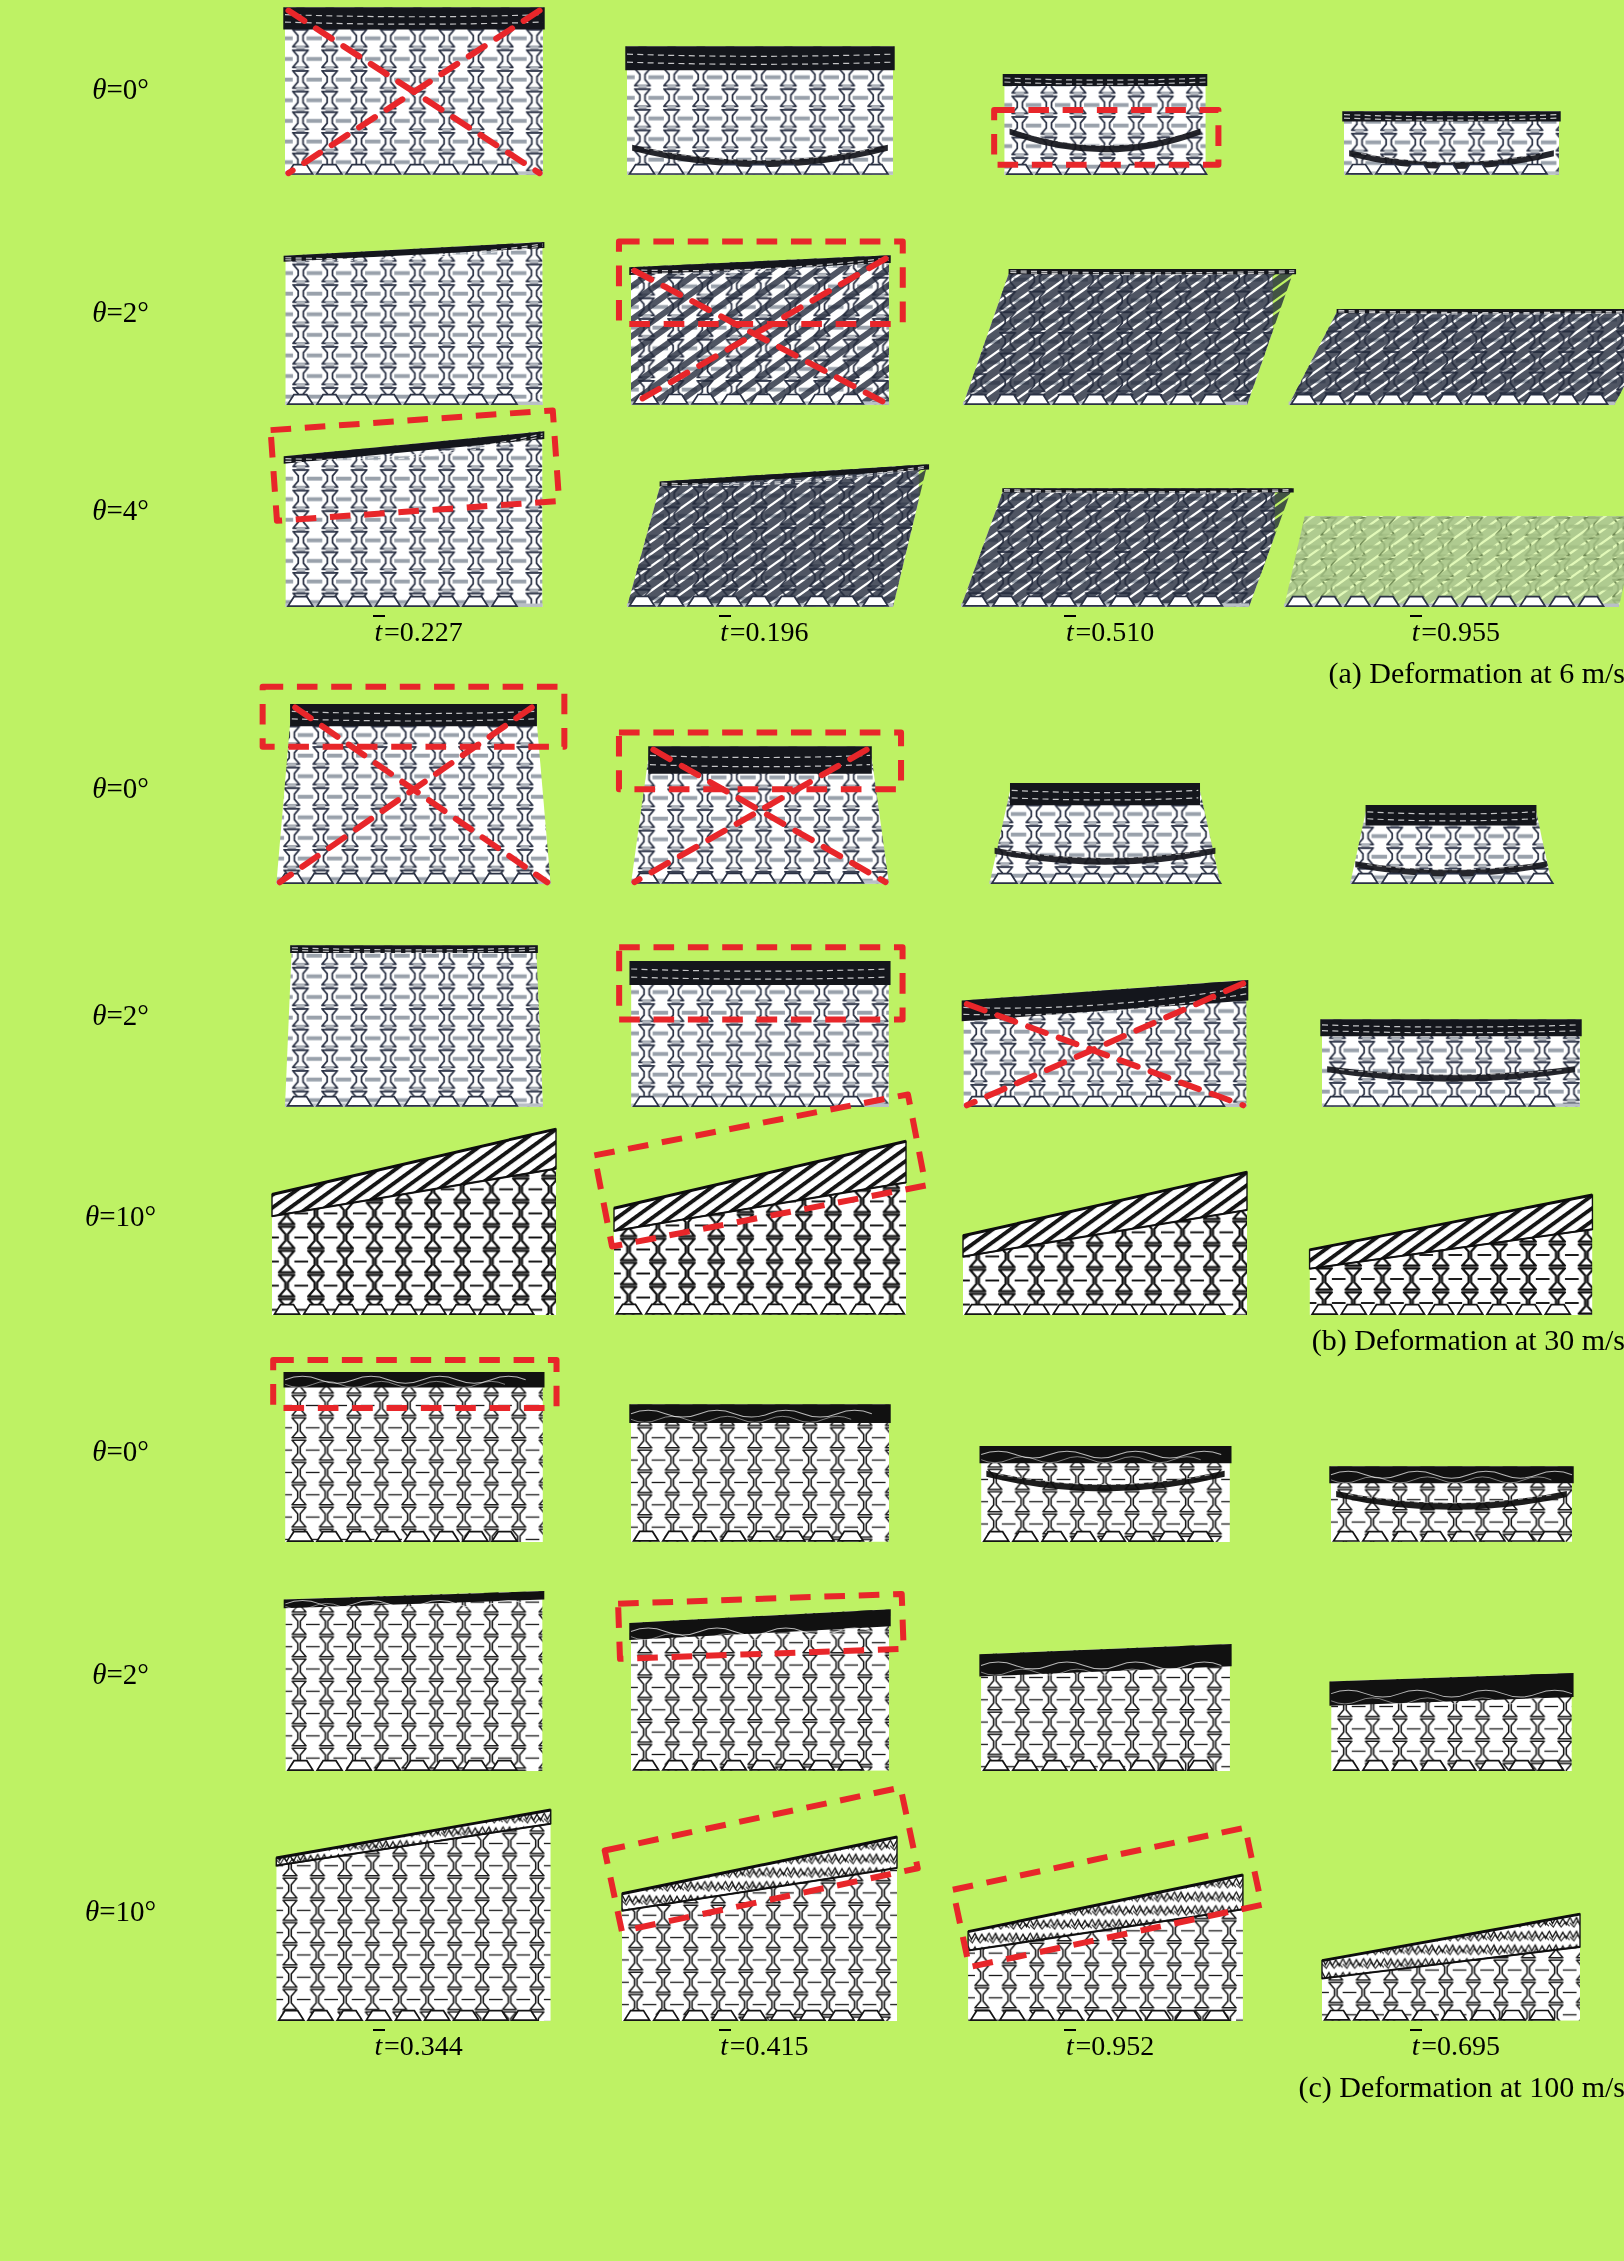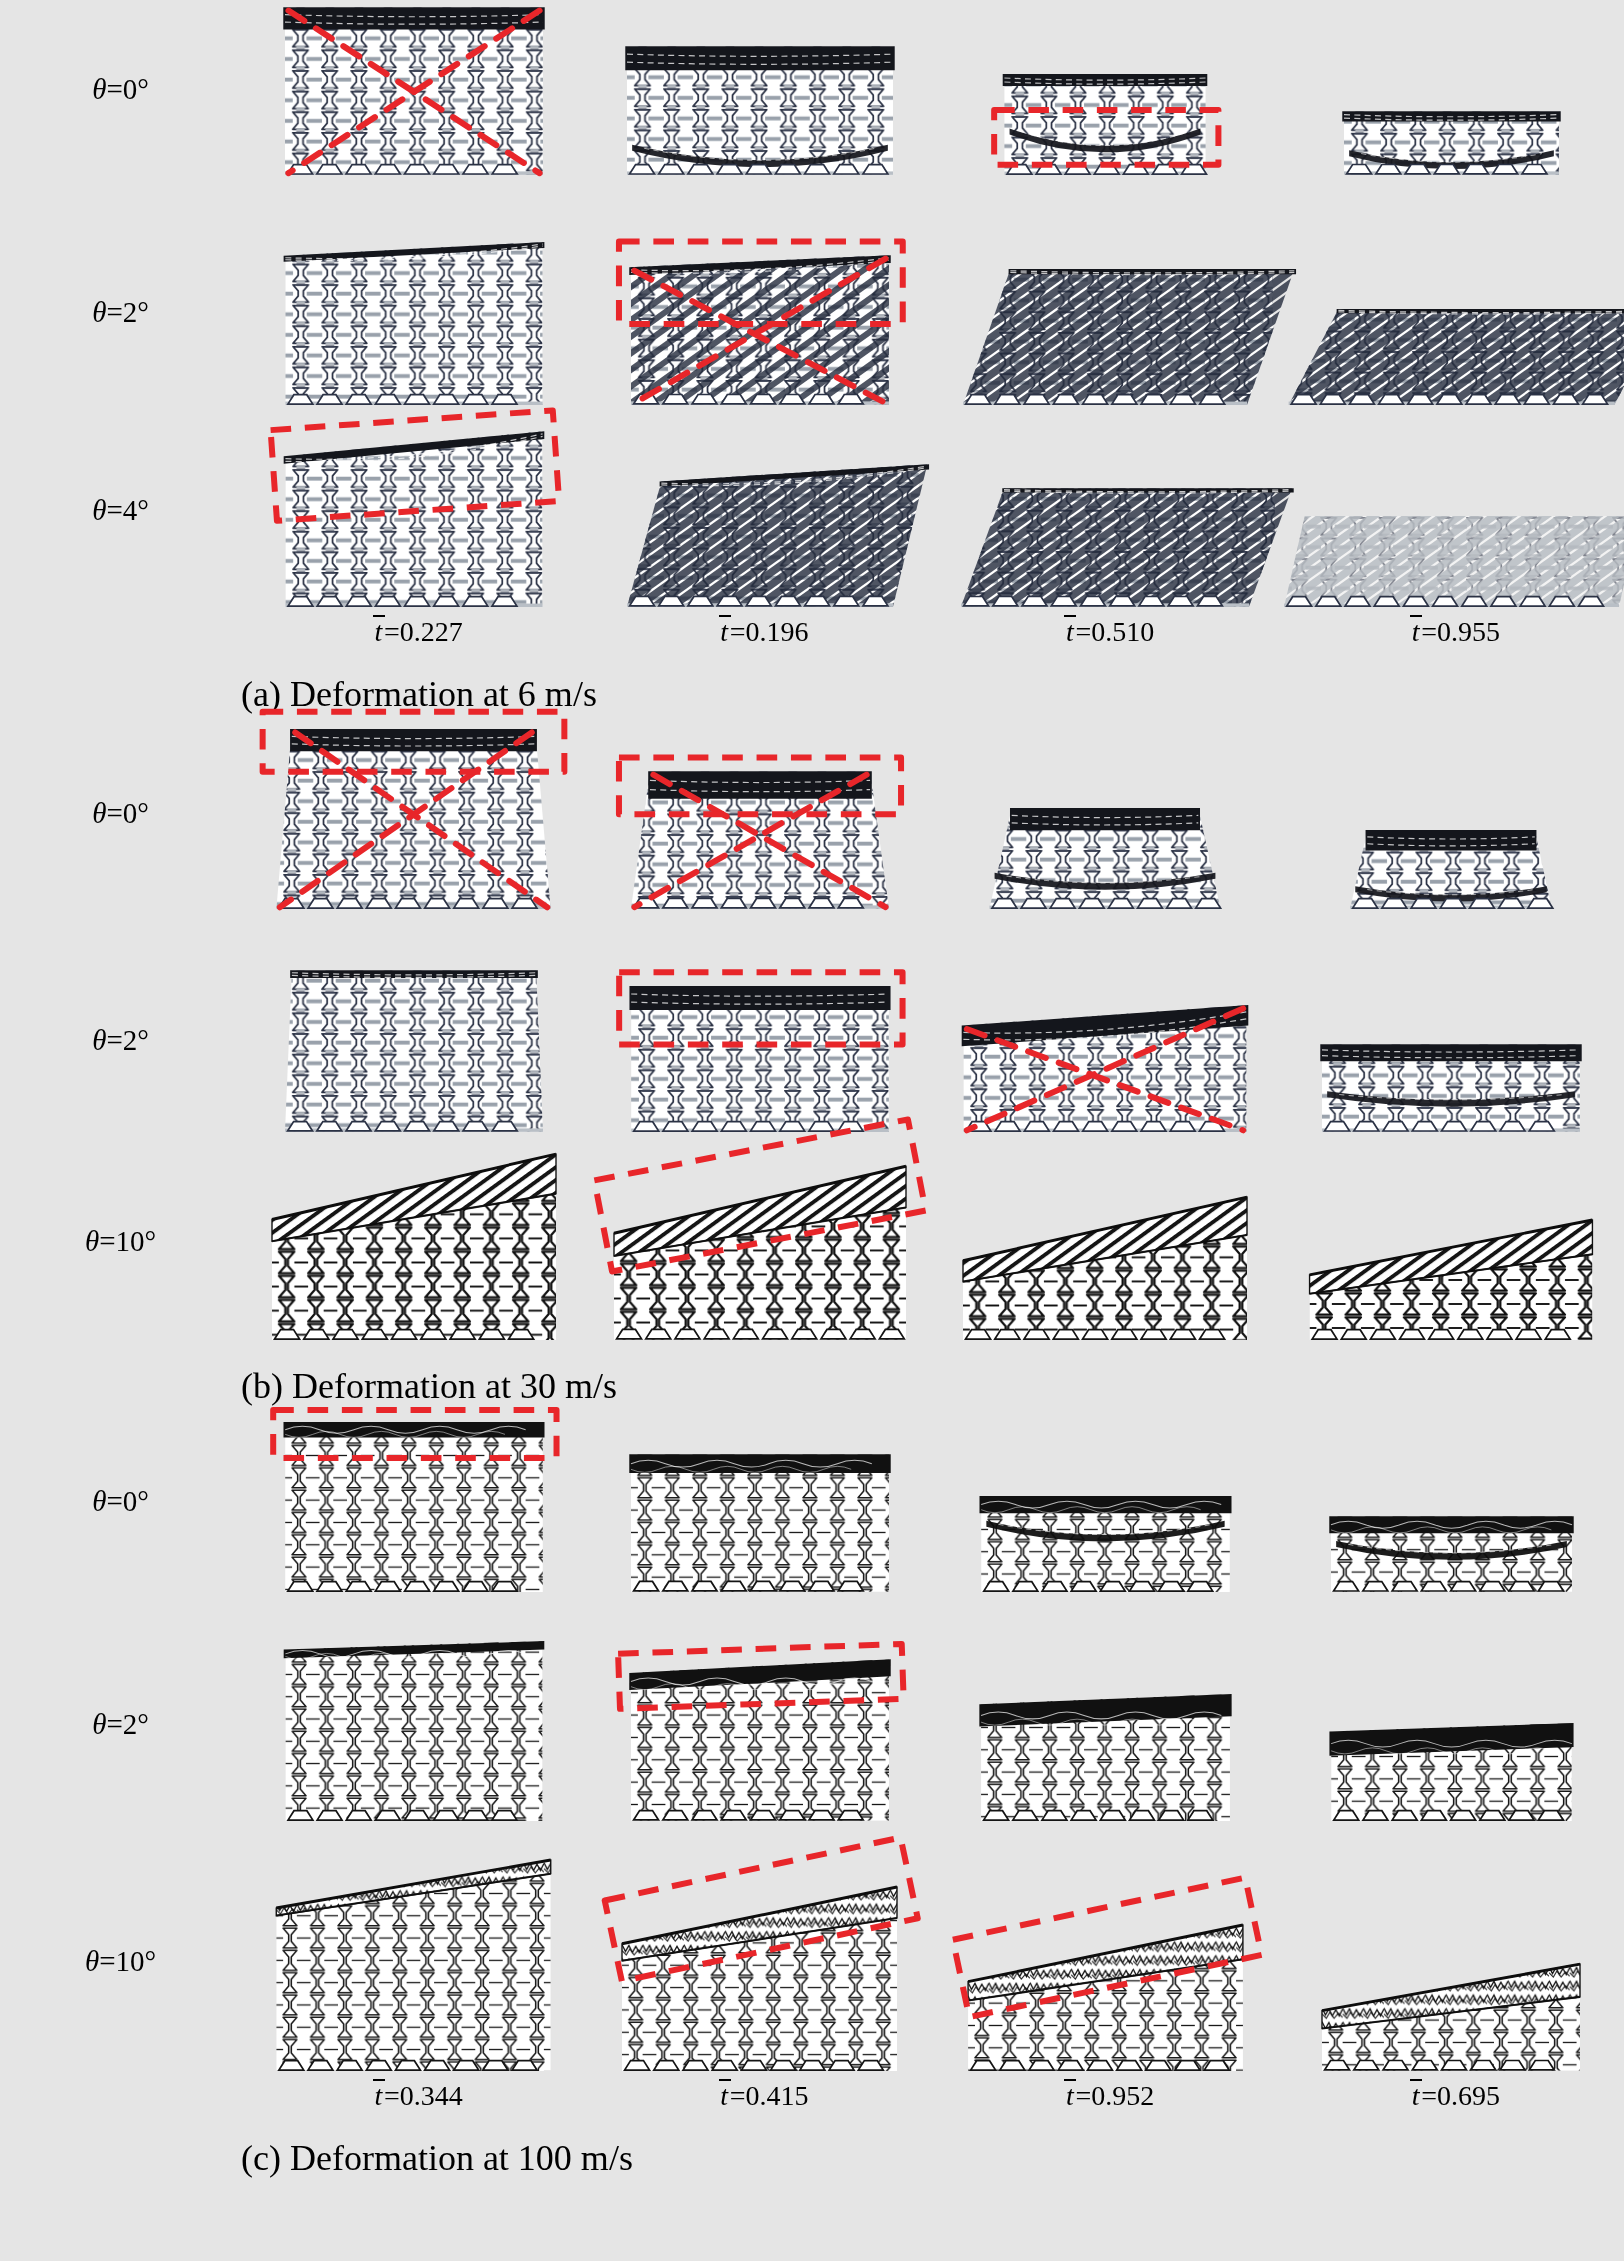--- a/index.html
+++ b/index.html
@@ -1,21 +1,21 @@
 <!DOCTYPE html>
 <html style="font-size:13.8px"><head>
 <meta charset="utf-8">
 <style>
   html,body{margin:0;padding:0;background:#ffffff;}
   .page{
     position:relative;
     width:1624px;
     height:2261px;
     margin:0 auto;
-    background:#e5e5e5;
+    background:#bef264;
     font-family:"Liberation Serif","DejaVu Serif",serif;
     color:#000;
     overflow:hidden;
   }
   .panel{padding-top:3.4px;}
   .row{display:flex;align-items:flex-end;}
   .row-label{
     width:241px;
     flex:0 0 241px;
     text-align:center;
@@ -36,21 +36,21 @@
   .times-row{display:flex;margin-top:8.6px;gap:8px;}
   .times-spacer{width:241px;flex:0 0 241px;}
   .time-slot{flex:1 1 0;text-align:center;font-size:28px;white-space:nowrap;}
   .tsym{font-style:italic;position:relative;display:inline-block;padding:0 1.7px;}
   .tsym::before{
     content:"";position:absolute;left:0;right:-0.9px;top:-0.9px;
     border-top:2.6px solid #000;
   }
   .caption{
     margin-left:241px;width:1384px;
-    text-align:left;font-size:36px;margin-top:25px;
+    text-align:right;font-size:30px;margin-top:8px;
   }
   .defs-holder{position:absolute;width:0;height:0;overflow:hidden;}
 </style>
 </head>
 <body>
 
 <svg class="defs-holder" width="0" height="0" aria-hidden="true">
   <defs>
     <pattern id="patab" width="34" height="24" patternUnits="userSpaceOnUse">
       <rect width="34" height="24" fill="#ffffff"></rect>

